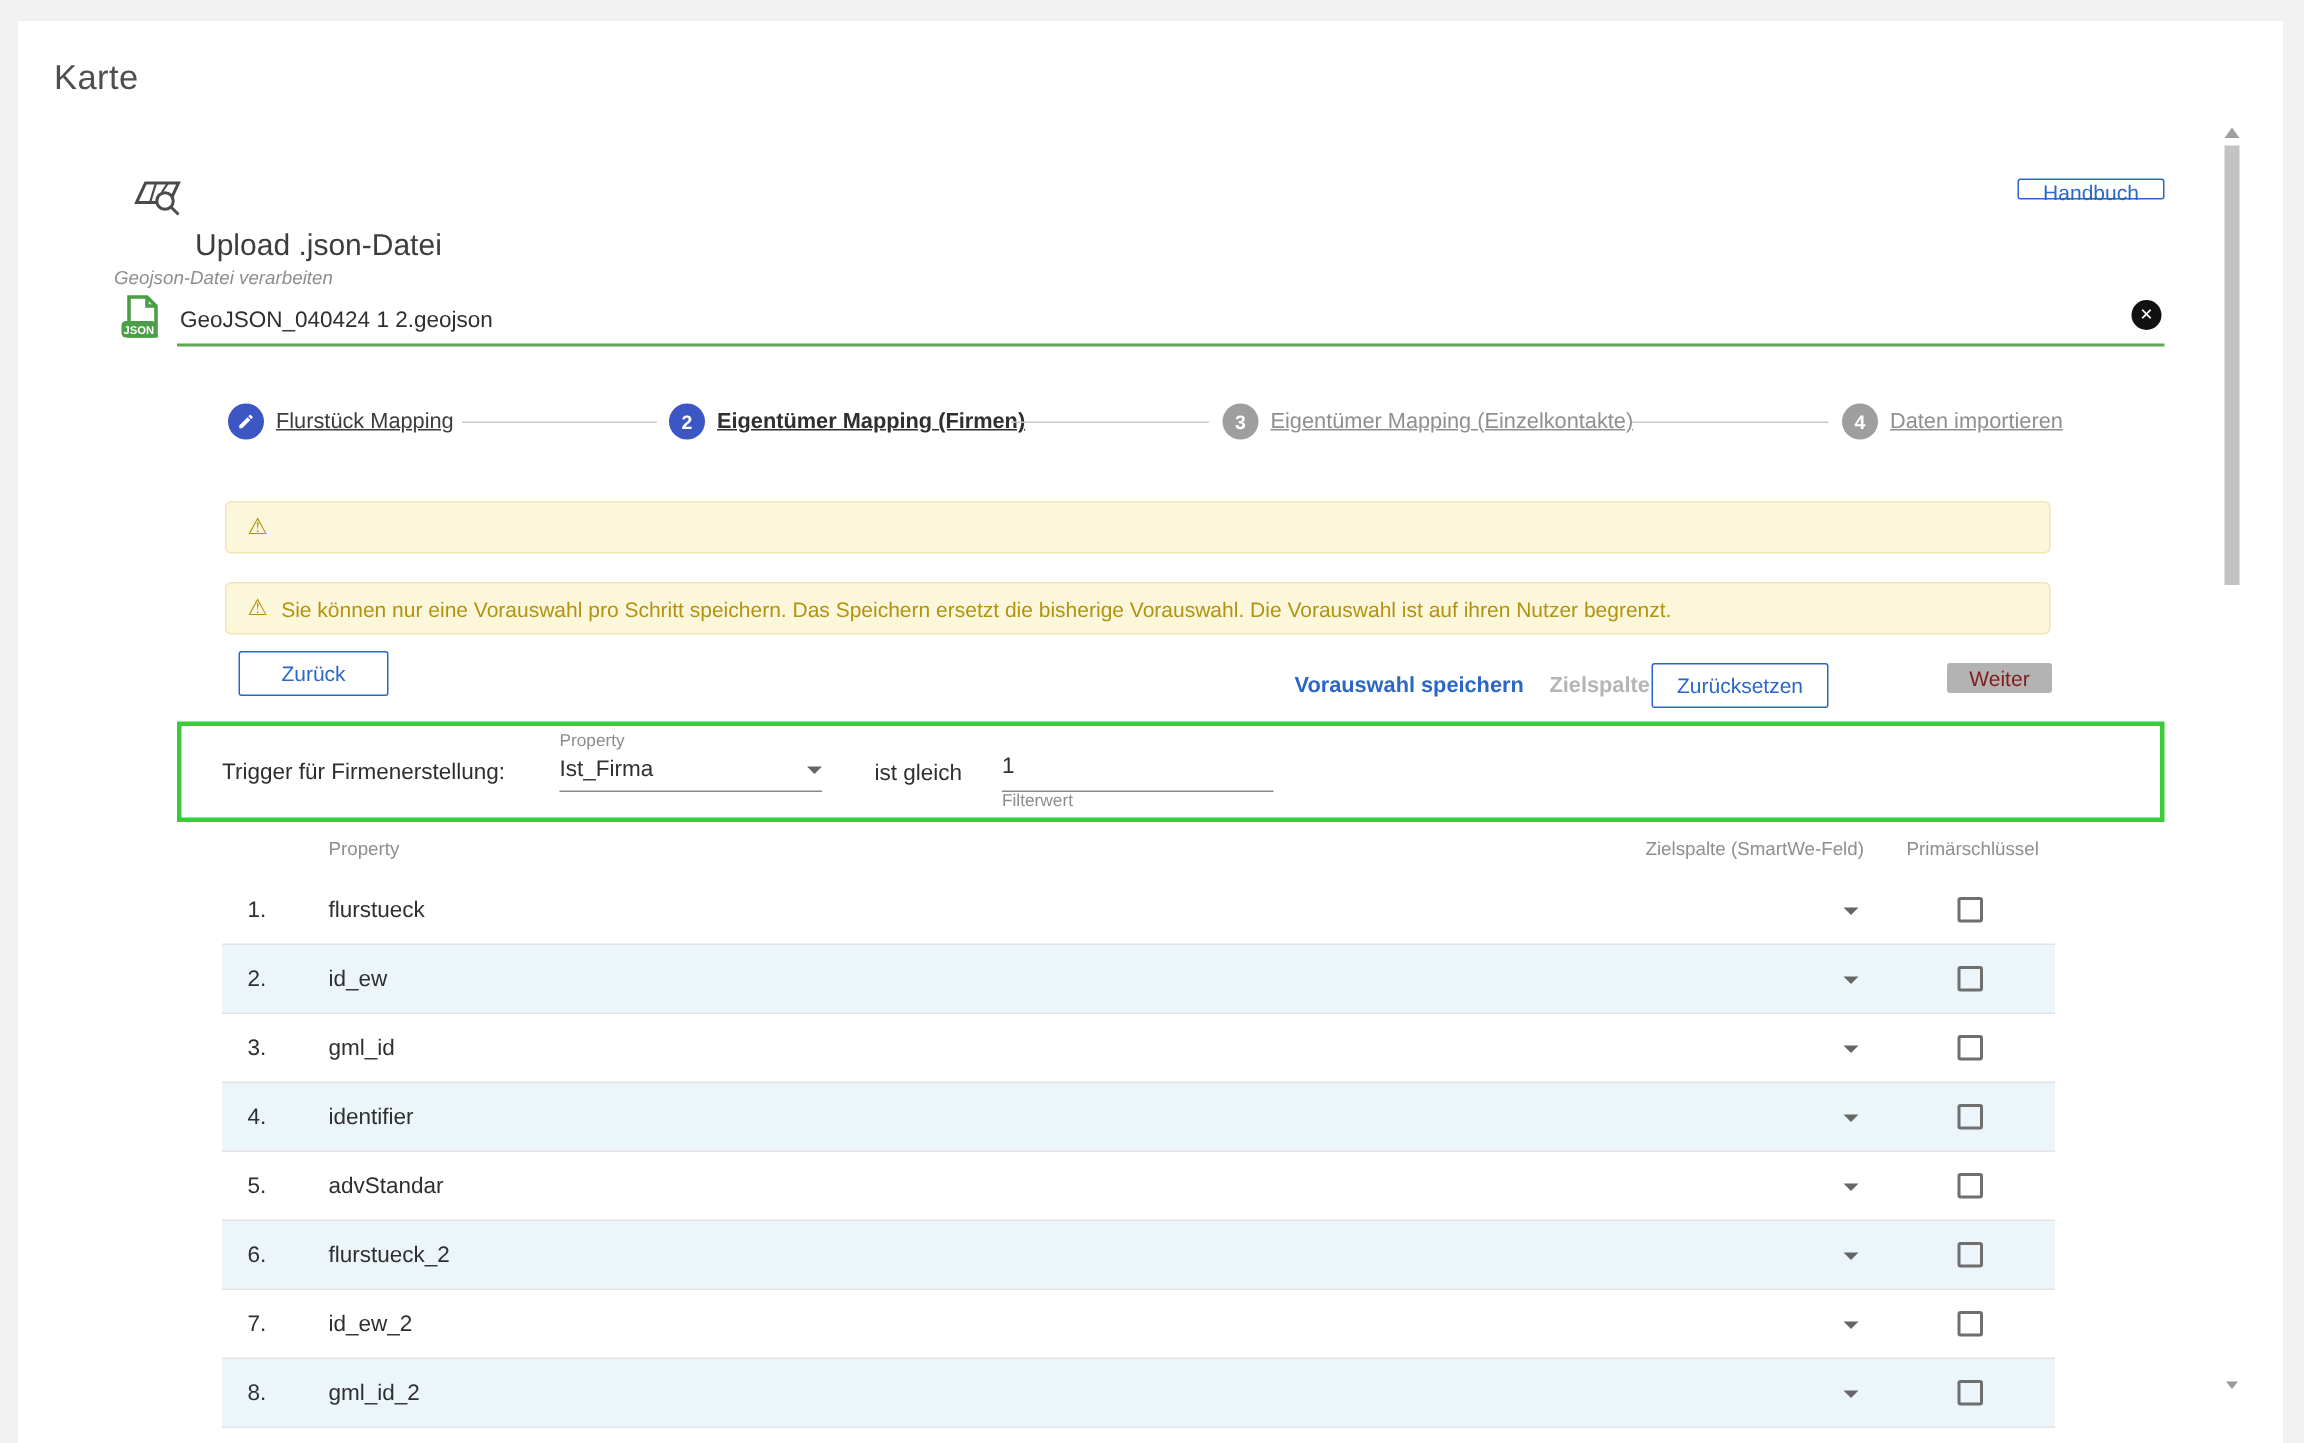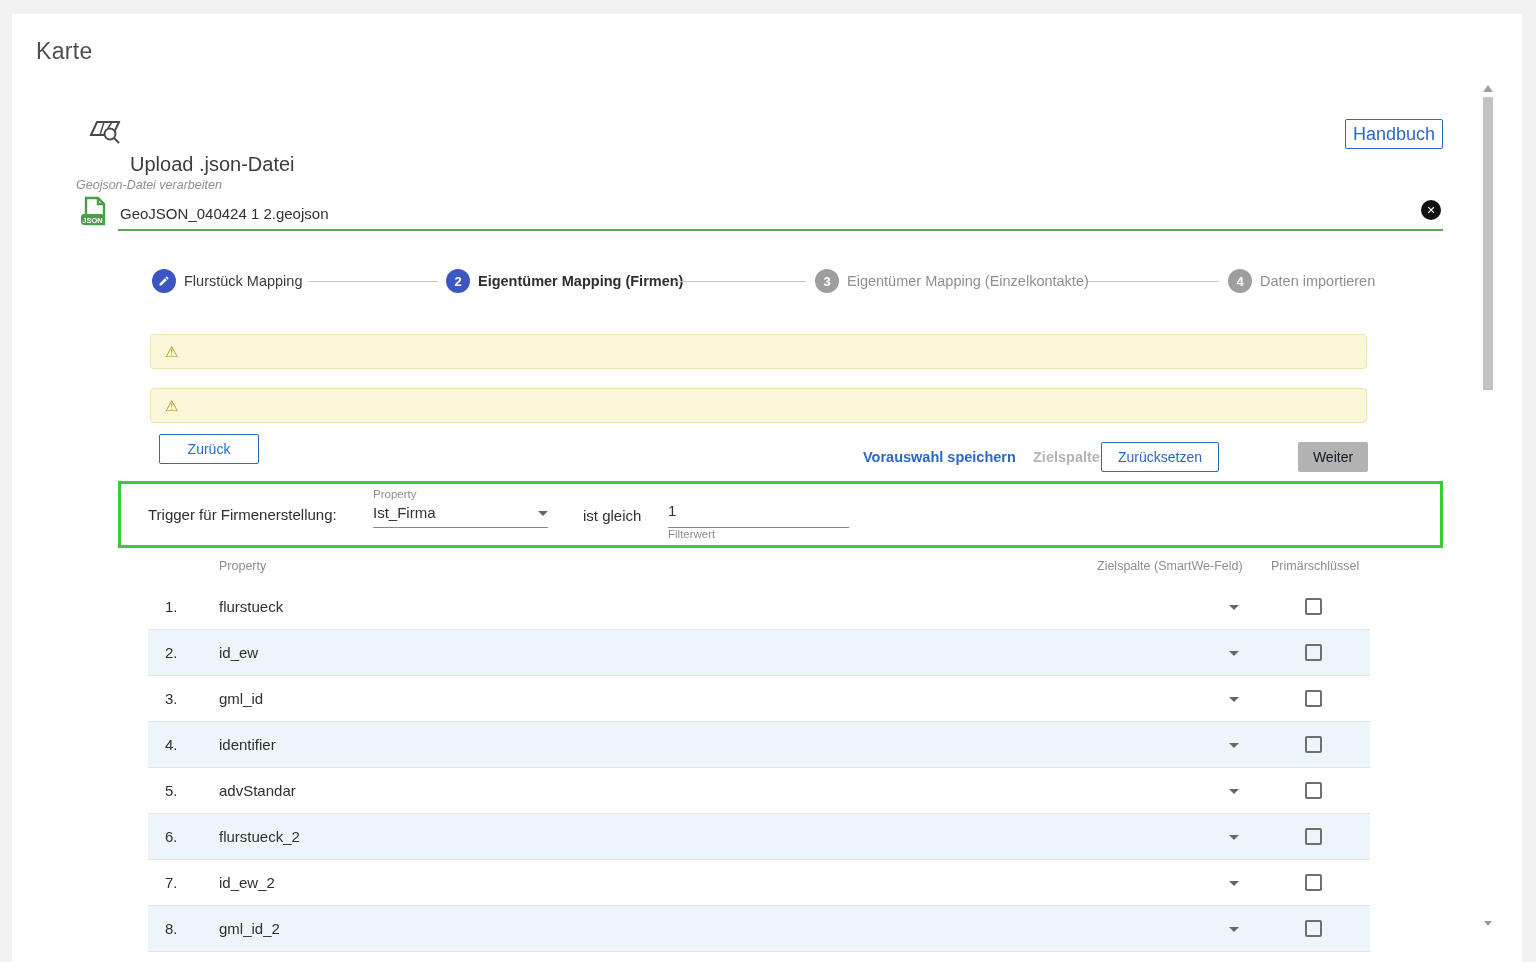--- a/index.html
+++ b/index.html
@@ -19,57 +19,57 @@
   html,body{width:1536px;height:962px;overflow:hidden;}
   body{background:#f1f1f1;font-family:"Liberation Sans",sans-serif;color:#333;}
   .page{position:relative;width:1536px;height:962px;}
   .abs{position:absolute;}
   .card{left:12px;top:14px;width:1510px;height:948px;background:#fff;}
 
   .page-title{left:36px;top:38px;font-size:23px;color:#4f4f4f;letter-spacing:.3px;}
 
   .header-icon{left:88px;top:118px;}
   .header-title{left:130px;top:121px;font-size:20px;color:#3d3d3d;margin-top:32px;}
-  .handbuch-btn{left:1345px;top:119px;width:98px;height:30px;background:#fff;
+  .handbuch-btn{left:1345px;top:119px;width:98px;height:14px;background:#fff;
     border:1px solid var(--primary-blue);border-radius:2px;color:var(--primary-blue);
-    font-size:18px;font-family:inherit;cursor:pointer;}
+    font-size:14px;font-family:inherit;cursor:pointer;}
 
   .file-label{left:76px;top:178px;font-size:12.5px;color:#8e8e8e;font-style:italic;}
   .json-icon{left:80px;top:196px;}
   .file-name{left:120px;top:205px;font-size:15px;color:#303030;}
   .file-remove{left:1421px;top:200px;width:20px;height:20px;border-radius:50%;
     background:#111;color:#fff;border:none;font-size:11px;line-height:20px;
     text-align:center;cursor:pointer;padding:0;}
   .file-underline{left:118px;top:229px;width:1325px;height:2px;background:var(--file-green);}
 
   .step{display:flex;align-items:center;gap:8px;cursor:pointer;}
   .step-circle{width:24px;height:24px;border-radius:50%;display:flex;align-items:center;
     justify-content:center;color:#fff;font-size:13px;font-weight:bold;flex:0 0 24px;}
   .step-circle.blue{background:var(--step-blue);}
   .step-circle.gray{background:var(--step-gray);}
-  .step-label{font-size:14.5px;color:#3c3c3c;white-space:nowrap;}
+  .step-label{font-size:14.5px;color:#3c3c3c;white-space:nowrap;text-decoration:underline;}
   .step-label.active{font-weight:bold;color:#2f2f2f;}
   .step-label.pending{color:#8f8f8f;}
   .connector{height:1px;background:#c9c9c9;top:281px;}
   .s1{left:152px;top:269px;} .s2{left:446px;top:269px;}
   .s3{left:815px;top:269px;} .s4{left:1228px;top:269px;}
   .c1{left:308px;width:130px;} .c2{left:674px;width:132px;} .c3{left:1088px;width:131px;}
 
   .warning{left:150px;width:1217px;height:35px;background:var(--warning-bg);
     border:1px solid var(--warning-border);border-radius:4px;display:flex;
     align-items:center;gap:9px;padding:0 14px;color:var(--warning-text);font-size:14px;}
   .w1{top:334px;} .w2{top:388px;}
   .warn-glyph{font-size:15px;line-height:1;}
 
   .btn-outline{background:#fff;border:1px solid var(--primary-blue);border-radius:2px;
     color:var(--primary-blue);font-size:14px;font-family:inherit;cursor:pointer;}
   .back-btn{left:159px;top:434px;width:100px;height:30px;}
   .reset-btn{left:1101px;top:442px;width:118px;height:30px;}
-  .weiter-btn{left:1298px;top:442px;width:70px;height:30px;background:var(--disabled-gray);
-    border:none;border-radius:2px;color:#0f172a;font-size:14px;font-family:inherit;}
+  .weiter-btn{left:1298px;top:442px;width:70px;height:20px;background:var(--disabled-gray);
+    border:none;border-radius:2px;color:#7f1d1d;font-size:14px;font-family:inherit;}
   .text-btn{background:none;border:none;font-family:inherit;font-size:14.5px;
     font-weight:bold;cursor:pointer;padding:0;}
   .save-link{left:863px;top:449px;color:var(--primary-blue);}
   .laden-link{left:1033px;top:449px;color:#b5b5b5;}
 
   .trigger-box{left:118px;top:481px;width:1325px;height:67px;border:3px solid var(--trigger-green);}
   .trigger-box .abs{position:absolute;}
   .trigger-label{left:27px;top:22px;font-size:15px;color:#2e2e2e;}
   .small-label{font-size:11.5px;color:#8c8c8c;}
   .prop-label{left:252px;top:4px;}
@@ -160,20 +160,21 @@
   <div class="abs step s4">
     <span class="step-circle gray">4</span>
     <span class="step-label pending">Daten importieren</span>
   </div>
 
   <div class="abs warning w1">
     <span class="warn-glyph">⚠</span>
   </div>
   <div class="abs warning w2">
     <span class="warn-glyph">⚠</span>
+    <span>Sie können nur eine Vorauswahl pro Schritt speichern. Das Speichern ersetzt die bisherige Vorauswahl. Die Vorauswahl ist auf ihren Nutzer begrenzt.</span>
   </div>
 
   <button class="abs btn-outline back-btn">Zurück</button>
   <button class="abs text-btn save-link">Vorauswahl speichern</button>
   <button class="abs text-btn laden-link">Zielspalte laden</button>
   <button class="abs btn-outline reset-btn">Zurücksetzen</button>
   <button class="abs weiter-btn">Weiter</button>
 
   <div class="abs trigger-box">
     <div class="abs trigger-label">Trigger für Firmenerstellung:</div>

